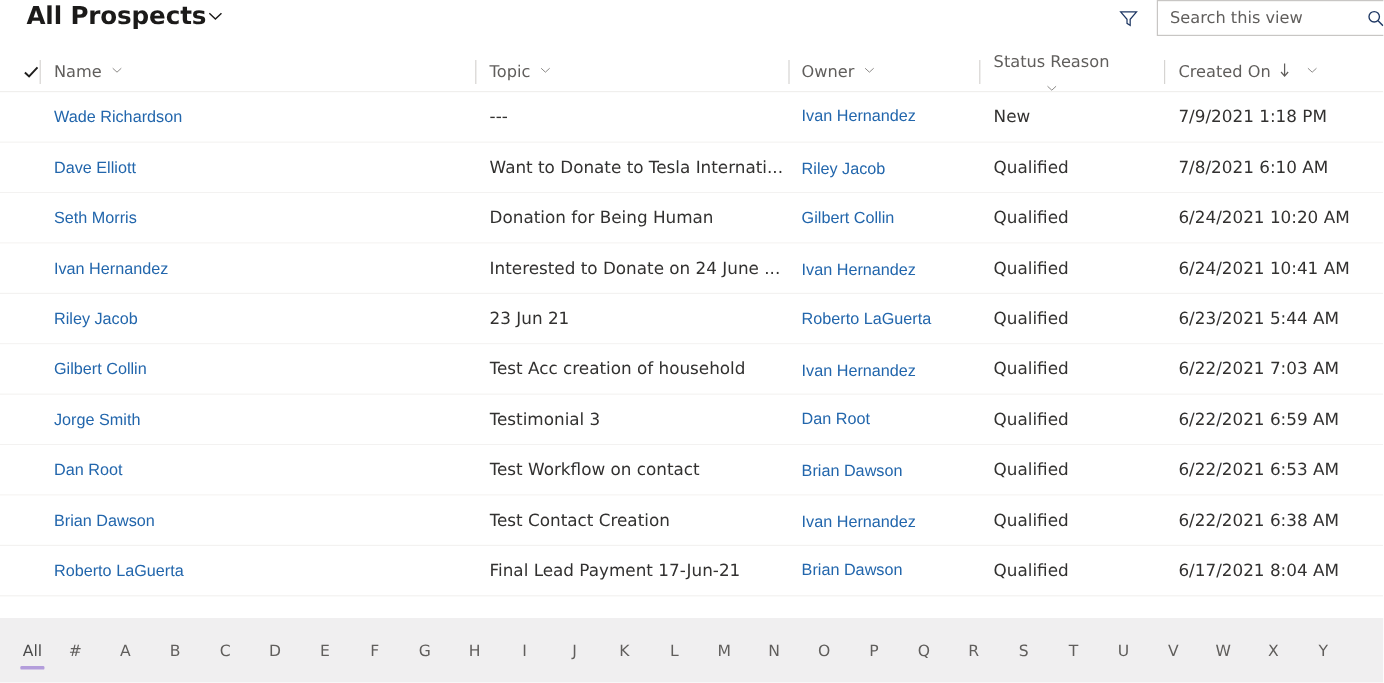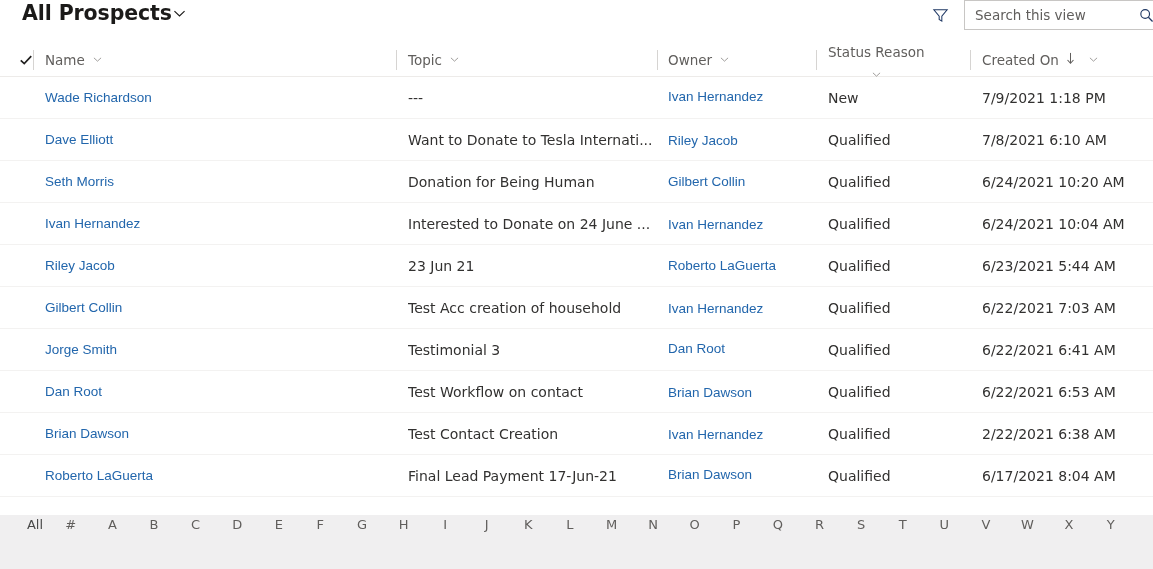--- a/index.html
+++ b/index.html
@@ -111,22 +111,22 @@
   .s-date  {left:970px;}
 
   .sort-ico{display:inline-block;margin-left:-1px;}
 
   
   .footer{
     position:absolute;left:0;bottom:0;width:1153px;height:54px;
     background:#f0eff0;
   }
   .alpha{
-    position:absolute;left:16px;top:0;width:981px;height:54px;
-    display:flex;
+    position:absolute;left:8px;top:0;width:981px;height:54px;
+    display:flex;align-items:center;
   }
   .alpha-item{
     flex:0 0 auto;
     position:relative;
     text-align:center;
     font-size:13px;color:#605e5c;
     font-family:"DejaVu Sans",sans-serif;
     cursor:pointer;user-select:none;
     padding-top:2px;
   }
@@ -282,21 +282,21 @@
           <div class="cell c-topic">
             <span class="plain">Interested to Donate on 24 June ...</span>
           </div>
           <div class="cell c-owner" style="transform: translateY(1px);">
             <span class="lnk">Ivan Hernandez</span>
           </div>
           <div class="cell c-status">
             <span class="plain">Qualified</span>
           </div>
           <div class="cell c-date">
-            <span class="plain">6/24/2021 10:04 AM</span>
+            <span class="plain">6/24/2021 10:41 AM</span>
           </div>
         </div>
         <div class="row">
           <div class="cell c-name">
             <span class="lnk">Riley Jacob</span>
           </div>
           <div class="cell c-topic">
             <span class="plain">23 Jun 21</span>
           </div>
           <div class="cell c-owner" style="transform: translateY(0px);">
@@ -333,21 +333,21 @@
           <div class="cell c-topic">
             <span class="plain">Testimonial 3</span>
           </div>
           <div class="cell c-owner" style="transform: translateY(-1px);">
             <span class="lnk">Dan Root</span>
           </div>
           <div class="cell c-status">
             <span class="plain">Qualified</span>
           </div>
           <div class="cell c-date">
-            <span class="plain">6/22/2021 6:41 AM</span>
+            <span class="plain">6/22/2021 6:59 AM</span>
           </div>
         </div>
         <div class="row">
           <div class="cell c-name">
             <span class="lnk">Dan Root</span>
           </div>
           <div class="cell c-topic">
             <span class="plain">Test Workflow on contact</span>
           </div>
           <div class="cell c-owner" style="transform: translateY(1px);">
@@ -367,21 +367,21 @@
           <div class="cell c-topic">
             <span class="plain">Test Contact Creation</span>
           </div>
           <div class="cell c-owner" style="transform: translateY(1px);">
             <span class="lnk">Ivan Hernandez</span>
           </div>
           <div class="cell c-status">
             <span class="plain">Qualified</span>
           </div>
           <div class="cell c-date">
-            <span class="plain">2/22/2021 6:38 AM</span>
+            <span class="plain">6/22/2021 6:38 AM</span>
           </div>
         </div>
         <div class="row">
           <div class="cell c-name">
             <span class="lnk">Roberto LaGuerta</span>
           </div>
           <div class="cell c-topic">
             <span class="plain">Final Lead Payment 17-Jun-21</span>
           </div>
           <div class="cell c-owner" style="transform: translateY(-1px);">

